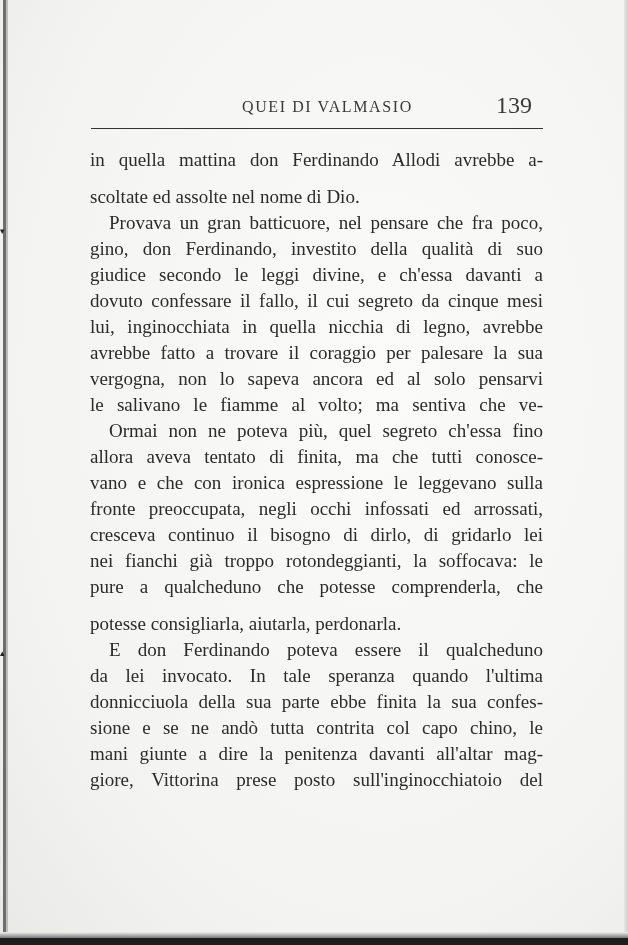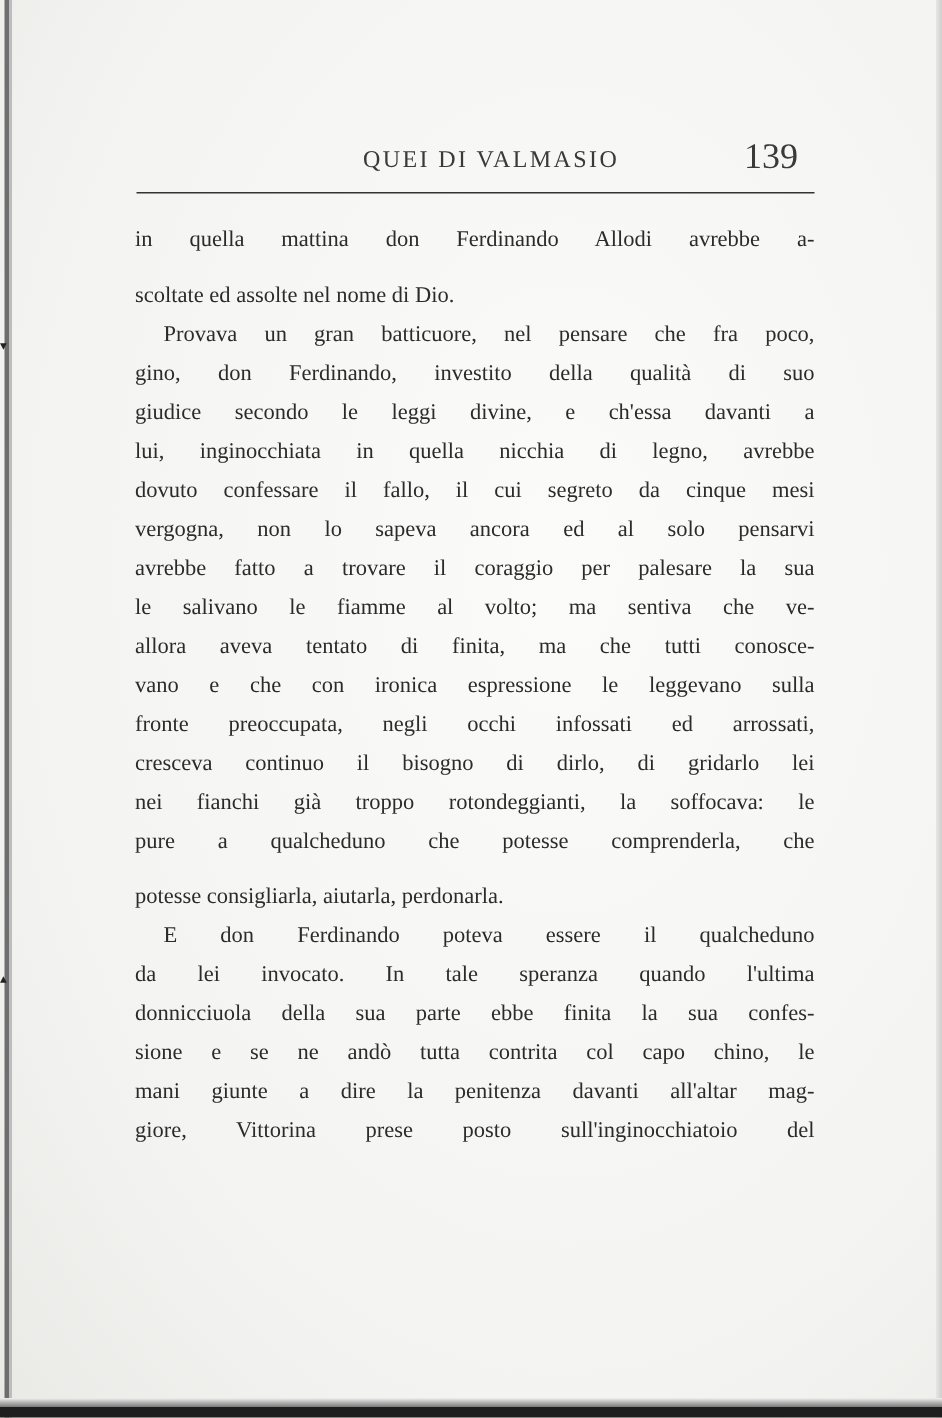--- a/index.html
+++ b/index.html
@@ -51,21 +51,21 @@
       font-family: "Liberation Serif", serif;
       font-size: 24px; color: #3a3a3a;
     }
     .head-rule {
       position: absolute; left: 91px; top: 128px; width: 452px; height: 0;
       border-top: 1.6px solid #333;
     }
     .body-text {
       position: absolute; left: 90px; top: 147px; width: 453px;
       font-family: "Liberation Serif", serif;
-      font-size: 15px; line-height: 26px;
+      font-size: 19px; line-height: 26px;
       color: #2b2b2b;
     }
     .line {
       display: block; white-space: nowrap;
       text-align: justify; text-align-last: justify;
       height: 26px;
     }
     .line.last { text-align-last: left; margin-top: 11px; }
     .line.indent { padding-left: 19px; }
   </style>
@@ -86,25 +86,26 @@
     <span class="rh-page">139</span>
   </div>
   <div class="head-rule"></div>
 
   <div class="body-text" id="body-text">
       <span class="line">in quella mattina don Ferdinando Allodi avrebbe a-</span>
       <span class="line last">scoltate ed assolte nel nome di Dio.</span>
       <span class="line indent">Provava un gran batticuore, nel pensare che fra poco,</span>
       <span class="line">gino, don Ferdinando, investito della qualità di suo</span>
       <span class="line">giudice secondo le leggi divine, e ch'essa davanti a</span>
+      <span class="line">dovuto confessare il fallo, il cui segreto da cinque mesi</span>
       <span class="line">lui, inginocchiata in quella nicchia di legno, avrebbe</span>
-      <span class="line">dovuto confessare il fallo, il cui segreto da cinque mesi</span>
+      <span class="line">avrebbe fatto a trovare il coraggio per palesare la sua</span>
       <span class="line">vergogna, non lo sapeva ancora ed al solo pensarvi</span>
-      <span class="line">avrebbe fatto a trovare il coraggio per palesare la sua</span>
       <span class="line">le salivano le fiamme al volto; ma sentiva che ve-</span>
+      <span class="line indent">Ormai non ne poteva più, quel segreto ch'essa fino</span>
       <span class="line">allora aveva tentato di finita, ma che tutti conosce-</span>
       <span class="line">vano e che con ironica espressione le leggevano sulla</span>
       <span class="line">fronte preoccupata, negli occhi infossati ed arrossati,</span>
       <span class="line">cresceva continuo il bisogno di dirlo, di gridarlo lei</span>
       <span class="line">nei fianchi già troppo rotondeggianti, la soffocava: le</span>
       <span class="line">pure a qualcheduno che potesse comprenderla, che</span>
       <span class="line last">potesse consigliarla, aiutarla, perdonarla.</span>
       <span class="line indent">E don Ferdinando poteva essere il qualcheduno</span>
       <span class="line">da lei invocato. In tale speranza quando l'ultima</span>
       <span class="line">donnicciuola della sua parte ebbe finita la sua confes-</span>

